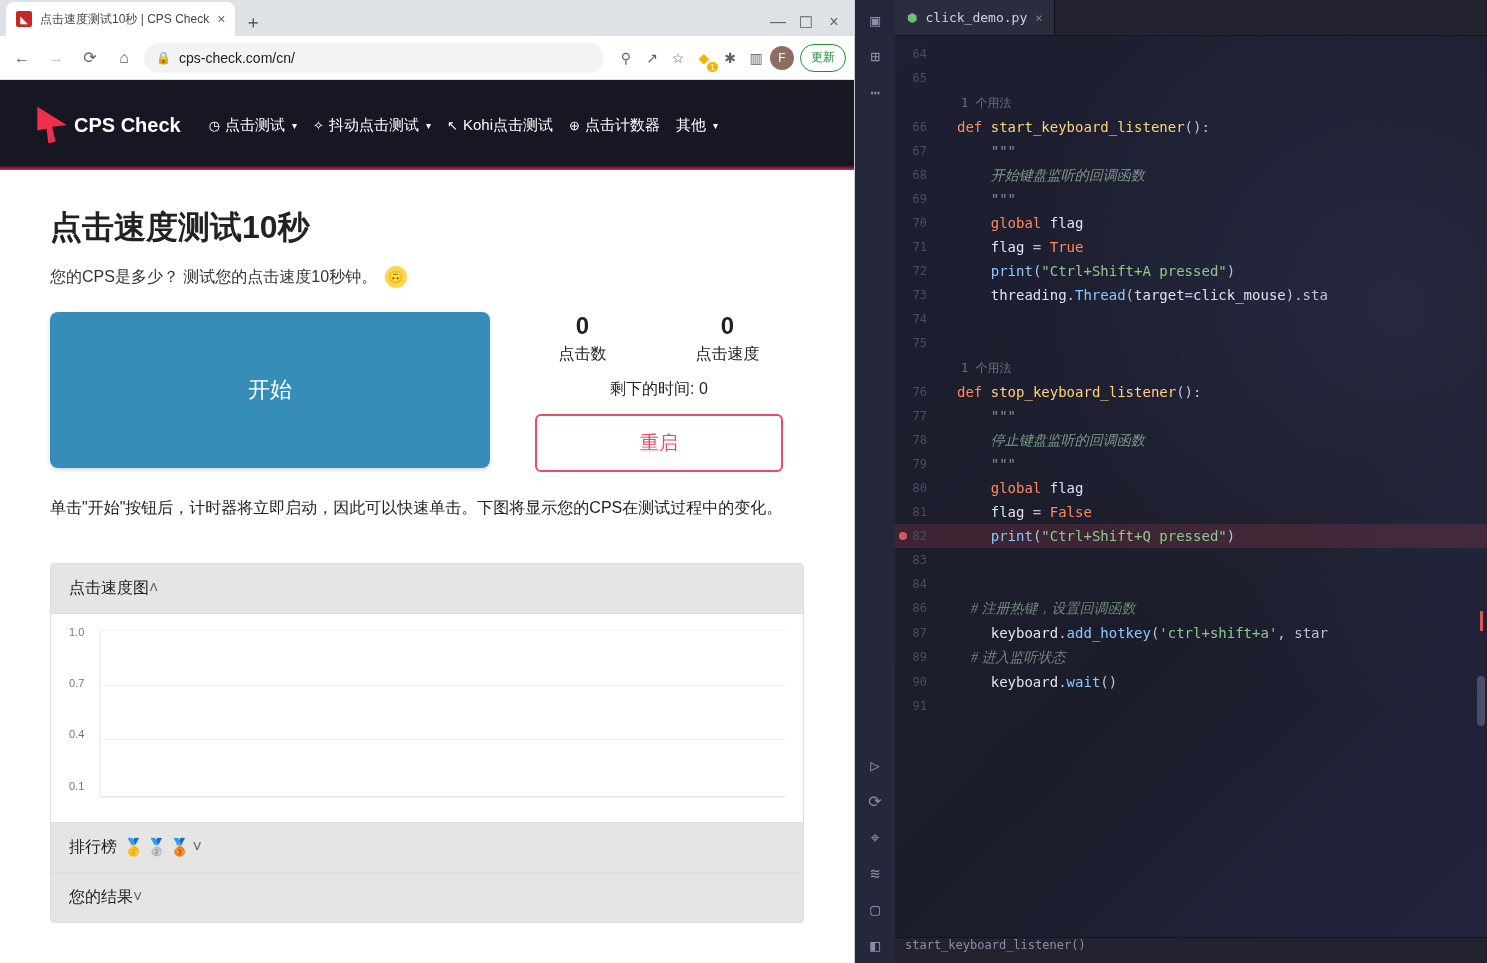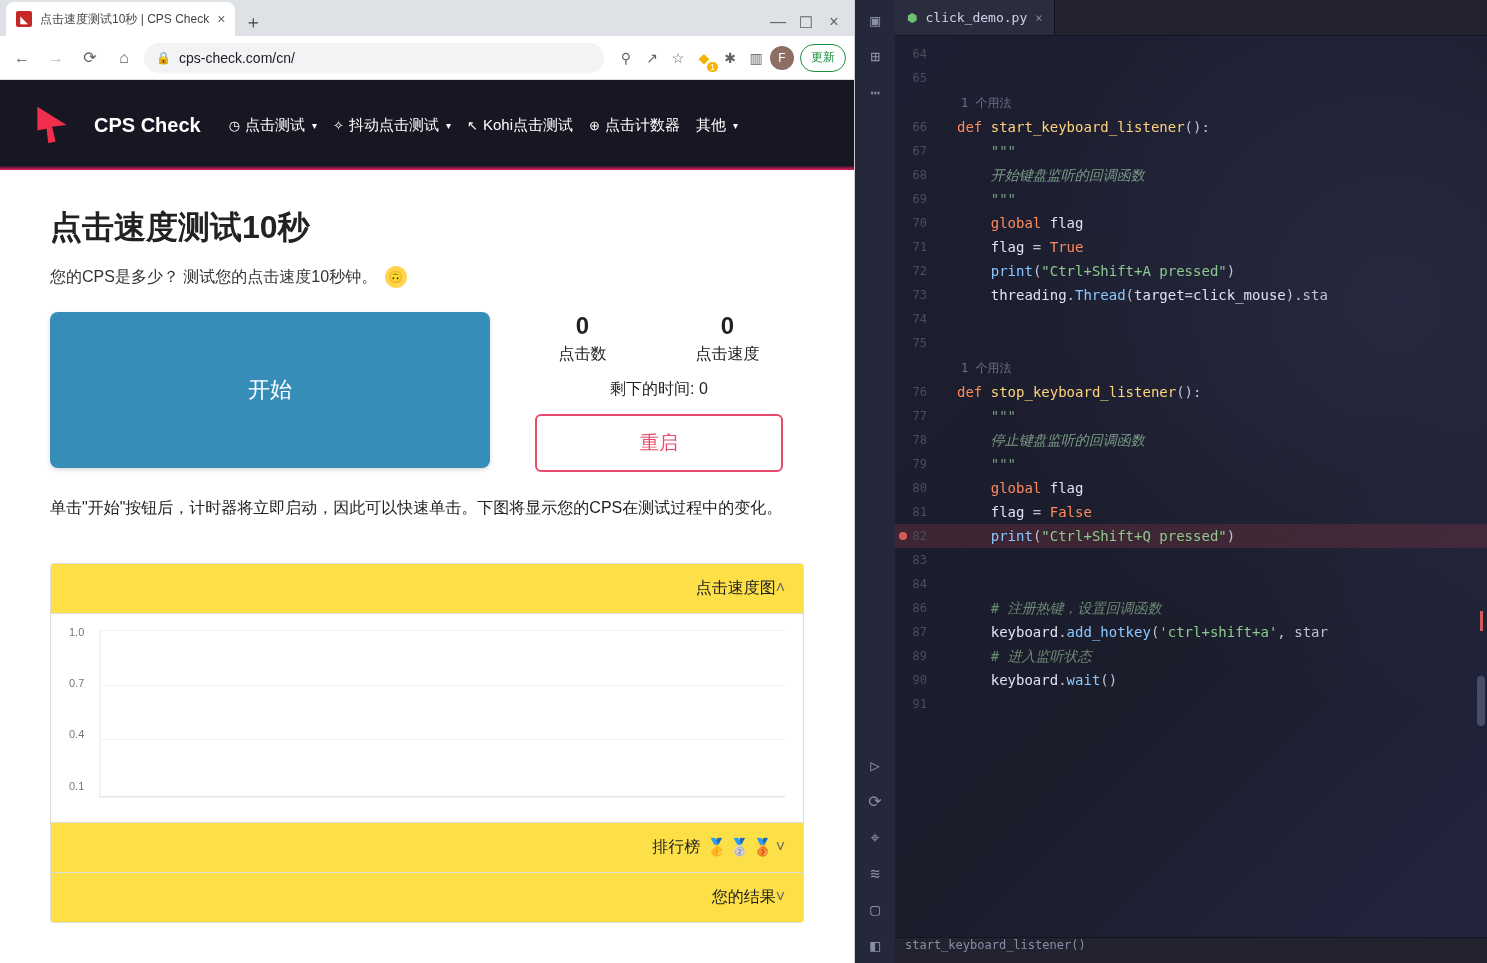--- a/index.html
+++ b/index.html
@@ -21,21 +21,21 @@
   .addr-field { flex:1; height:30px; background:#f1f3f4; border-radius:15px; display:flex; align-items:center; padding:0 12px; font-size:14px; color:#202124; gap:8px; }
   .addr-field .lock { color:#5f6368; font-size:12px; }
   .addr-right { display:flex; align-items:center; gap:2px; margin-left:4px; }
   .ext-icon { width:24px; height:24px; display:flex; align-items:center; justify-content:center; font-size:14px; color:#5f6368; }
   .profile { width:24px; height:24px; border-radius:50%; background:#8d6e63; color:#fff; display:flex; align-items:center; justify-content:center; font-size:12px; }
   .update-btn { height:28px; border:1px solid #1a8f3c; border-radius:14px; color:#1a8f3c; padding:0 10px; font-size:12px; display:flex; align-items:center; margin-left:4px; background:#fff; }
   
   
   .page { flex:1; overflow:auto; background:#fff; }
   .site-header { background:linear-gradient(to bottom,#161722,#161722 95%,#e91e63 100%); color:#fff; height:90px; display:flex; align-items:center; padding: 0 20px 0 30px; gap:18px; }
-  .logo { display:flex; align-items:center; gap:20px; font-weight:bold; font-size:20px; }
+  .logo { display:flex; align-items:center; gap:0; font-weight:bold; font-size:20px; }
   .logo .cursor-icon { width:44px; height:44px; position:relative; }
   .logo .cursor-icon svg { width:100%; height:100%; }
   .nav { display:flex; gap:12px; font-size:15px; margin-left:8px; flex-wrap:wrap; }
   .nav-item { display:flex; align-items:center; gap:5px; padding:4px 2px; cursor:pointer; }
   .nav-item .caret { font-size:10px; margin-left:2px; }
   .nav-item .nicon { font-size:13px; }
   
   .content { padding: 36px 50px; color:#222; }
   .content h1 { font-size:32px; font-weight:700; margin-bottom: 16px; }
   .subtitle { font-size:16px; color:#333; display:flex; align-items:center; gap:8px; margin-bottom: 24px; }
@@ -46,21 +46,21 @@
   .stats-col { flex:1; display:flex; flex-direction:column; align-items:center; gap:14px; }
   .stats-top { display:flex; width:100%; justify-content:space-around; text-align:center; }
   .stat h2 { font-size:24px; font-weight:700; }
   .stat .label { font-size:16px; margin-top:4px; }
   .time-left { font-size:16px; }
   .restart-btn { border:2px solid #e84b6b; color:#e84b6b; border-radius:6px; height:58px; width:248px; display:flex; align-items:center; justify-content:center; font-size:19px; cursor:pointer; }
   
   .description { font-size:16px; line-height:1.8; margin-bottom: 40px; color:#222; }
   
   .accordion { border:1px solid #ddd; border-radius:4px; margin-bottom:0; }
-  .acc-header { background:#fde047; padding:14px 18px; display:flex; align-items:center; justify-content:flex-end; font-size:16px; border-bottom:1px solid #ddd; cursor:pointer; }
+  .acc-header { background:#e5e5e5; padding:14px 18px; display:flex; align-items:center; justify-content:flex-start; font-size:16px; border-bottom:1px solid #ddd; cursor:pointer; }
   .acc-header .chev { color:#666; font-size:16px; }
   .chart-body { background:#fff; padding: 16px 18px 24px 18px; border-bottom:1px solid #ddd;text-align:right; }
   .chart { position:relative; height:168px; border-left:2px solid rgba(0,0,0,0.05); border-bottom:2px solid rgba(0,0,0,0.05); margin-left:30px; }
   .y-ticks { position:absolute; left:-32px; top:0; height:100%; display:flex; flex-direction:column; justify-content:space-between; font-size:11px; color:#777; }
   .y-ticks span{ transform: translateY(-4px);}
   .grid-line { position:absolute; left:0; right:0; height:1px; background:rgba(0,0,0,0.05); }
   .rank-emojis { font-size:17px; margin-left:6px; letter-spacing:2px; }
   
   
   .ide { flex:1; background:#1e1f2b; color:#bfc2d4; display:flex; font-family: "Consolas","Menlo",monospace; font-size:14px; position:relative; overflow:hidden; }
@@ -79,21 +79,21 @@
   .editor::before { content:''; position:absolute; inset:0; background: radial-gradient(circle at 85% 30%, rgba(120,120,200,0.12), transparent 50%); pointer-events:none; }
   .code-row { display:flex; align-items:flex-start; min-height:24px; line-height:24px; white-space:pre; position:relative; }
   .gutter { width:42px; text-align:right; padding-right:10px; color:#4b4e5f; font-size:12px; user-select:none; flex-shrink:0; }
   .gutter-mark { width:16px; text-align:center; color:#4caf50; font-size:10px; flex-shrink:0; }
   .code { flex:1; padding-left:4px; }
   .code span { white-space:pre; }
   .c-kw { color:#ff8a5b; }
   .c-fn { color:#ffd37a; }
   .c-call { color:#8cc8ff; }
   .c-str { color:#8fc98f; }
-  .c-cmt { color:#6b8a74; font-style:italic; }
+  .c-cmt { color:#6b8a74; font-style:italic;font-family:Liberation Serif, serif; }
   .c-doc { color:#7a9a86; font-style:italic; }
   .c-id { color:#dfe2f1; }
   .c-hint { color:#6c6f88; font-size:12px; margin-left:4px;}
   .row-hl { background:rgba(255,80,90,0.15); }
   .breakpoint { position:absolute; left:4px; top:8px; width:8px; height:8px; border-radius:50%; background:#d65a5a; }
   
   .ide-status { height:26px; background:#22232f; border-top:1px solid #131420; display:flex; padding:0 10px; color:#8a8da8; font-size:12px;}
   .flexrow{display:flex;align-items:center;}
   
   

